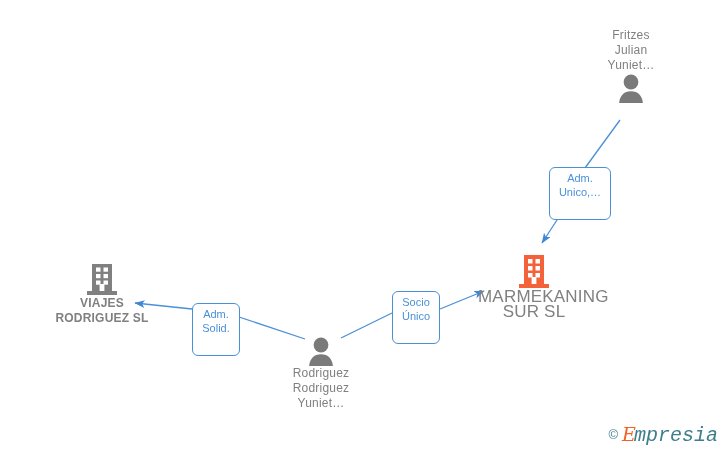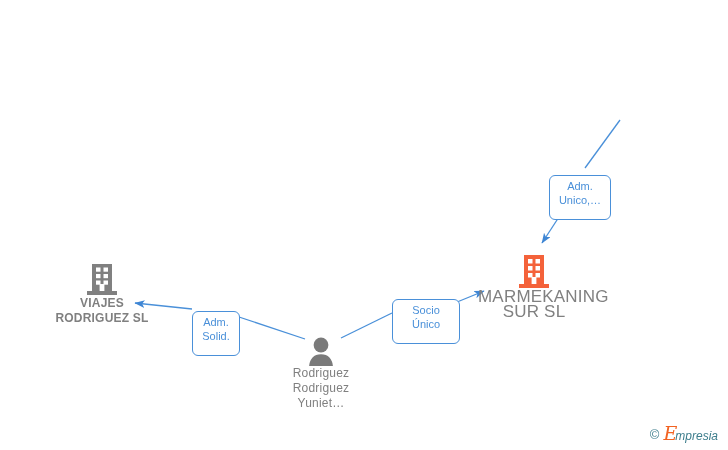--- a/index.html
+++ b/index.html
@@ -40,23 +40,22 @@
   .edge-box {
     position: absolute;
     box-sizing: border-box;
     border: 1px solid #4a90d9;
     border-radius: 6px;
     background: #ffffff;
     color: #4a90d9;
     font-size: 11px;
     line-height: 14px;
     text-align: center;
-    padding: 3px 4px 12px 4px;
+    padding: 3px 4px 20px 4px;
     white-space: pre-line;
-    margin-top: 8px;
   }
   #watermark {
     position: absolute;
     right: 10px;
     bottom: 6px;
     display: flex;
     align-items: center;
     gap: 4px;
     font-size: 15px;
     color: #3d7d8c;
@@ -67,23 +66,23 @@
   }
   .wm-e {
     color: #f26322;
     font-family: "DejaVu Serif", serif;
     font-style: italic;
     font-size: 19px;
     line-height: 19px;
   }
   .wm-rest {
     color: #3d7d8c;
-    font-family: Liberation Sans, sans-serif;
+    font-family: Liberation Mono, monospace;
     font-style: italic;
-    font-size: 12px;
+    font-size: 20px;
     line-height: 16px;
     margin-left: -2px;
   }
 </style>
 </head>
 <body>
 
 <div id="canvas">
 
   <svg id="edges" viewBox="0 0 728 450">
@@ -99,20 +98,31 @@
 
     <line x1="192" y1="309" x2="135" y2="303" stroke="#4a90d9" stroke-width="1.3" marker-end="url(#arrow)"></line>
 
     <line x1="305" y1="339" x2="239" y2="317" stroke="#4a90d9" stroke-width="1.3"></line>
 
     <line x1="341" y1="338" x2="392" y2="313" stroke="#4a90d9" stroke-width="1.3"></line>
 
     <line x1="440" y1="309" x2="484" y2="291" stroke="#4a90d9" stroke-width="1.3" marker-end="url(#arrow)"></line>
   </svg>
 
+  <div class="node" style="left:576px; top:28px; width:110px;">
+    <div class="node-label">Fritzes
+Julian
+Yuniet…</div>
+    <span class="icon-wrap">
+      <svg width="34" height="30" viewBox="0 0 34 30">
+        <circle cx="17" cy="9" r="7.4" fill="#7a7a7a"></circle>
+        <path d="M17 18.2c-7.2 0-11.3 4.6-11.9 11.8h23.8C28.3 22.8 24.2 18.2 17 18.2z" fill="#7a7a7a"></path>
+      </svg>
+    </span>
+  </div>
 
   <div class="edge-box" style="left:549px; top:167px; width:62px;">Adm.
 Unico,…</div>
 
   <div class="node" style="left:478px; top:253px; width:112px;">
     <span class="icon-wrap">
       <svg width="30" height="36" viewBox="0 0 30 36">
         <rect x="5" y="2" width="20" height="29" fill="#f4623a"></rect>
         <rect x="0" y="31" width="30" height="4" fill="#f4623a"></rect>
         <rect x="9" y="6" width="4.5" height="4.5" fill="#ffffff"></rect>
@@ -121,21 +131,21 @@
         <rect x="16.5" y="13" width="4.5" height="4.5" fill="#ffffff"></rect>
         <rect x="9" y="20" width="4.5" height="4.5" fill="#ffffff"></rect>
         <rect x="16.5" y="20" width="4.5" height="4.5" fill="#ffffff"></rect>
         <rect x="12.6" y="24" width="4.8" height="7" fill="#ffffff"></rect>
       </svg>
     </span>
     <div class="node-label" style="color:#808080; font-size:17px;">MARMEKANING
 SUR  SL</div>
   </div>
 
-  <div class="edge-box" style="left:392px; top:291px; width:68px;">Socio
+  <div class="edge-box" style="left:392px; top:291px; width:48px;">Socio
 Único</div>
 
   <div class="edge-box" style="left:192px; top:303px; width:48px;">Adm.
 Solid.</div>
 
   <div class="node" style="left:44px; top:262px; width:116px;font-weight:bold;">
     <span class="icon-wrap">
       <svg width="30" height="34" viewBox="0 0 30 34">
         <rect x="5" y="2" width="20" height="27" fill="#808080"></rect>
         <rect x="0" y="29" width="30" height="4" fill="#808080"></rect>

